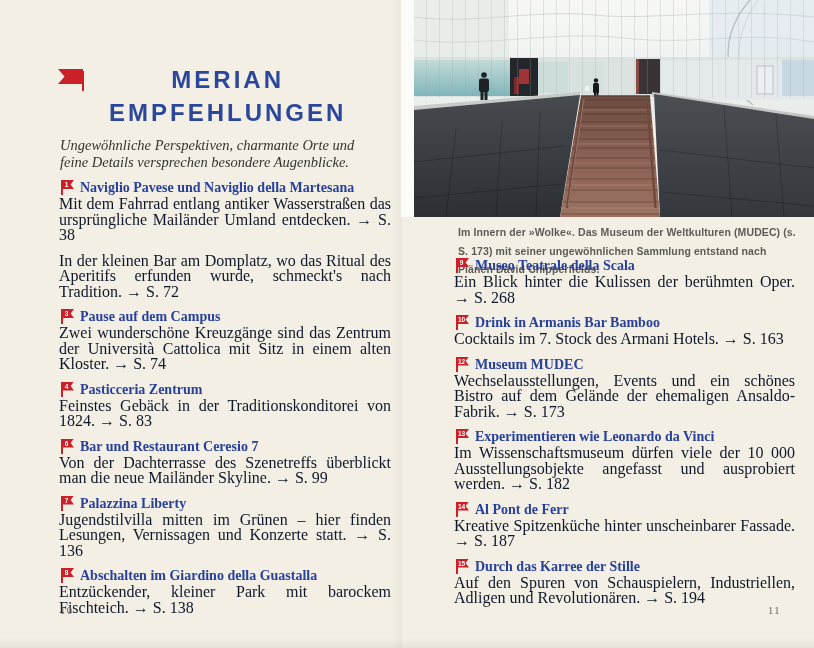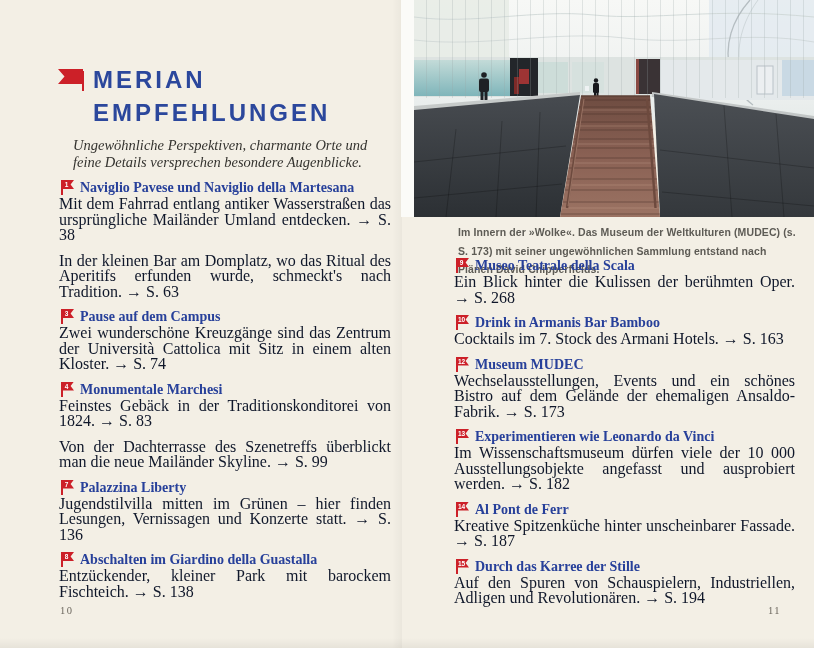--- a/index.html
+++ b/index.html
@@ -9,34 +9,34 @@
     font-family:"Liberation Serif", serif;
   }
   
   .bottom-shade{position:absolute;left:0;bottom:0;width:814px;height:10px;
     background:linear-gradient(to bottom, rgba(0,0,0,0), rgba(0,0,0,0.05));}
   .gutter-shade{position:absolute;left:392px;top:0;width:10px;height:648px;
     background:linear-gradient(to right, rgba(0,0,0,0), rgba(0,0,0,0.035));}
   .gutter-white{position:absolute;left:401px;top:0;width:13px;height:217px;background:#fbfbf8;}
 
   
-  .brand{position:absolute;left:58px;top:66px;display:flex;gap:8px;}
+  .brand{position:absolute;left:58px;top:66px;display:flex;gap:24px;text-align:center;}
   .brand-flag{position:relative;width:27px;height:24px;flex:0 0 auto;margin-top:3px;}
   .brand-flag .bf-body{
     position:absolute;left:0;top:0;width:25px;height:15px;background:#cc2028;
     clip-path:polygon(0 0,100% 0,100% 100%,0 100%,26% 50%);
   }
   .brand-flag::after{content:"";position:absolute;left:23.5px;top:2px;width:2px;height:20px;background:#cc2028;}
   .brand-title{
     font-family:"Liberation Sans", sans-serif;font-weight:bold;
     font-size:24px;line-height:33px;letter-spacing:3px;color:#2b479c;margin-top:-3px;
   }
   .intro{
     position:absolute;left:60px;top:137px;width:324px;
-    font-style:italic;font-size:14.5px;line-height:17px;color:#34332f;margin-left:13px;
+    font-style:italic;font-size:14.5px;line-height:17px;color:#34332f;
   }
 
   
   .col{position:absolute;}
   .col-left{left:59px;top:180px;width:332px;}
   .col-right{left:454px;top:258px;width:341px;}
   .item{margin-bottom:10px;}
   .item-title{
     display:flex;align-items:flex-end;margin-left:2px;margin-bottom:1px;
     color:#27409a;font-weight:bold;font-size:14px;line-height:15px;
@@ -89,41 +89,47 @@
   <div class="item">
     <div class="item-title">
       <span class="flag">
           <span class="flag-body">1</span>
         </span>
       <span>Naviglio Pavese und Naviglio della Martesana</span>
     </div>
     <div class="item-body">Mit dem Fahrrad entlang antiker Wasserstraßen das ursprüngliche Mailänder Umland entdecken. → S. 38</div>
   </div>
   <div class="item">
-    <div class="item-body">In der kleinen Bar am Domplatz, wo das Ritual des Aperitifs erfunden wurde, schmeckt's nach Tradition. → S. 63</div>
+    <div class="item-body">In der kleinen Bar am Domplatz, wo das Ritual des Aperitifs erfunden wurde, schmeckt's nach Tradition. → S. 72</div>
   </div>
   <div class="item">
     <div class="item-title">
       <span class="flag">
           <span class="flag-body">3</span>
         </span>
       <span>Pause auf dem Campus</span>
     </div>
     <div class="item-body">Zwei wunderschöne Kreuzgänge sind das Zentrum der Università Cattolica mit Sitz in einem alten Kloster. → S. 74</div>
   </div>
   <div class="item">
     <div class="item-title">
       <span class="flag">
           <span class="flag-body">4</span>
         </span>
-      <span>Monumentale Marchesi</span>
+      <span>Pasticceria Zentrum</span>
     </div>
     <div class="item-body">Feinstes Gebäck in der Traditionskonditorei von 1824. → S. 83</div>
   </div>
   <div class="item">
+    <div class="item-title">
+      <span class="flag">
+          <span class="flag-body">6</span>
+        </span>
+      <span>Bar und Restaurant Ceresio 7</span>
+    </div>
     <div class="item-body">Von der Dachterrasse des Szenetreffs überblickt man die neue Mailänder Skyline. → S. 99</div>
   </div>
   <div class="item">
     <div class="item-title">
       <span class="flag">
           <span class="flag-body">7</span>
         </span>
       <span>Palazzina Liberty</span>
     </div>
     <div class="item-body">Jugendstilvilla mitten im Grünen – hier finden Lesungen, Vernissagen und Konzerte statt. → S. 136</div>

